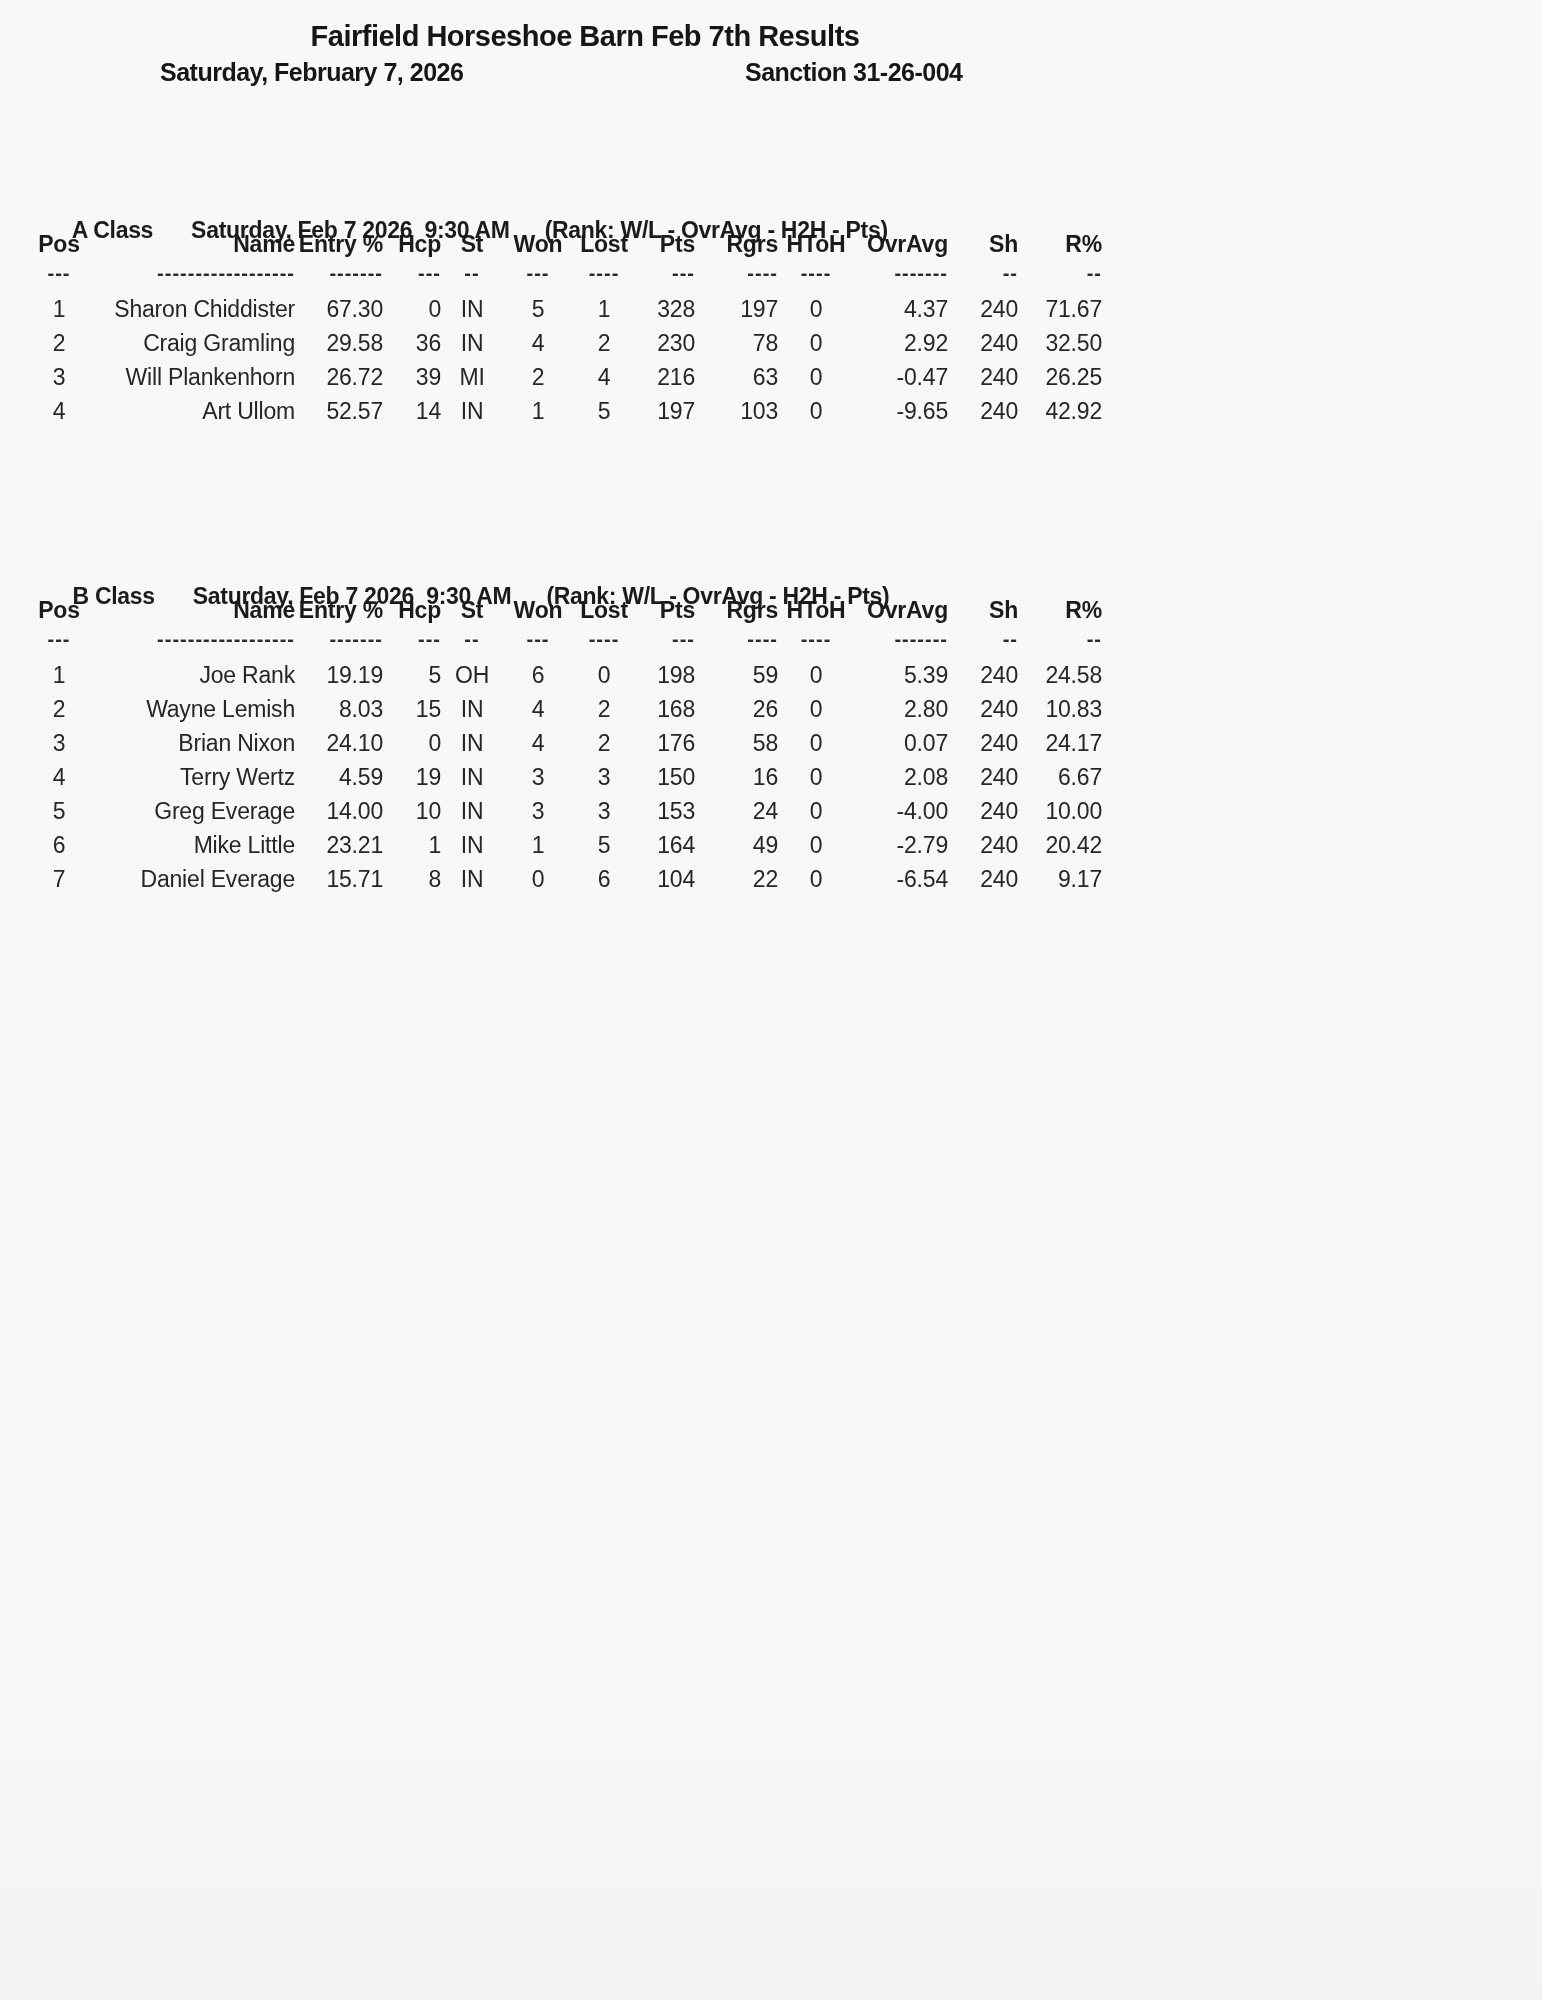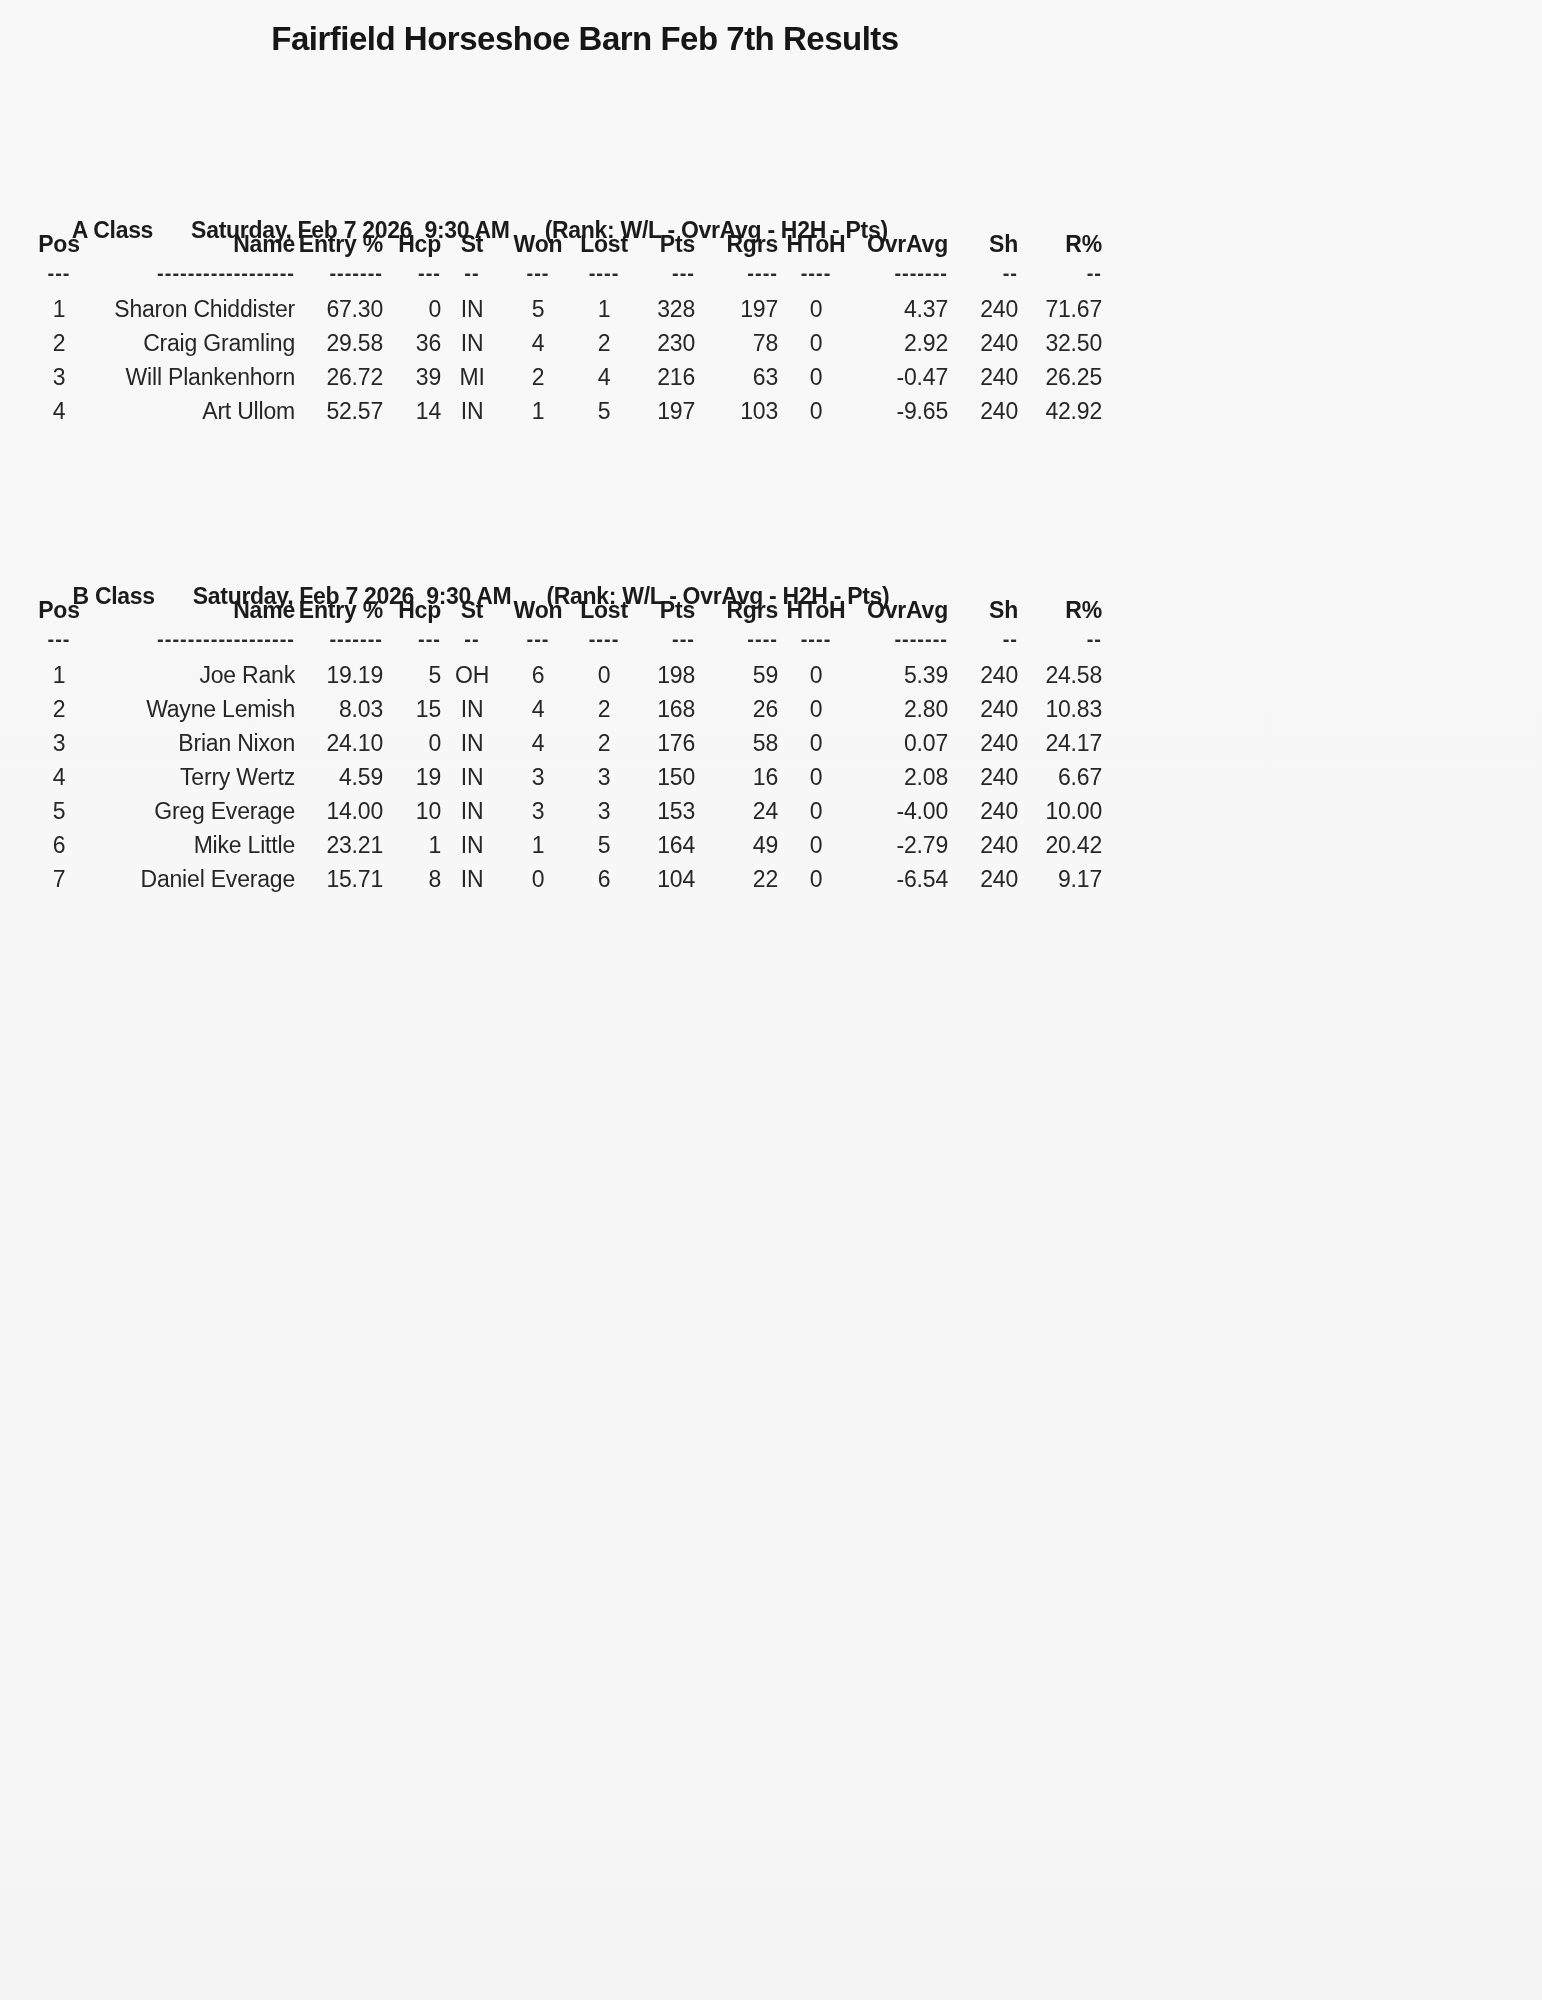--- a/index.html
+++ b/index.html
@@ -15,21 +15,21 @@
     background: linear-gradient(180deg, #f8f8f9 0%, #f7f7f8 86%, #f3f3f4 100%);
     color: #212121;
     overflow: hidden;
   }
   .doc-title {
     position: absolute;
     top: 20px;
     left: 45px;
     width: 1080px;
     text-align: center;
-    font-size: 33px;
+    font-size: 29px;
     font-weight: 700;
     letter-spacing: -0.5px;
     color: #161616;
   }
   .subhead-row {
     position: absolute;
     top: 58px;
     left: 0;
     width: 1542px;
     height: 34px;
@@ -108,20 +108,24 @@
   .al-r { text-align: right; }
   .al-c { text-align: center; }
 </style>
 </head>
 <body>
 
 <div class="page">
 
   <div class="doc-title">Fairfield Horseshoe Barn Feb 7th Results</div>
 
+  <div class="subhead-row">
+    <span class="doc-date">Saturday, February 7, 2026</span>
+    <span class="doc-sanction">Sanction 31-26-004</span>
+  </div>
 
   <div class="section a-class">
     <div class="section-line">
       <span class="class-name">A Class</span><span class="class-datetime">Saturday, Feb 7 2026  9:30 AM</span><span class="rank-note">(Rank: W/L - OvrAvg - H2H - Pts)</span>
     </div>
     <table class="results">
         <colgroup>
           <col style="width: 52px;">
           <col style="width: 210px;">
           <col style="width: 88px;">

